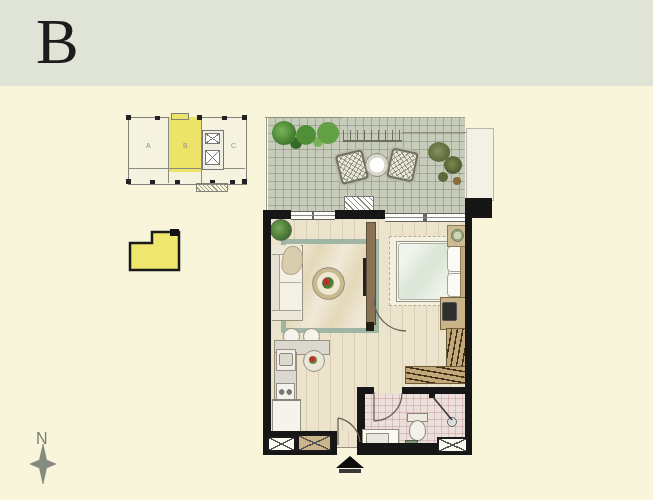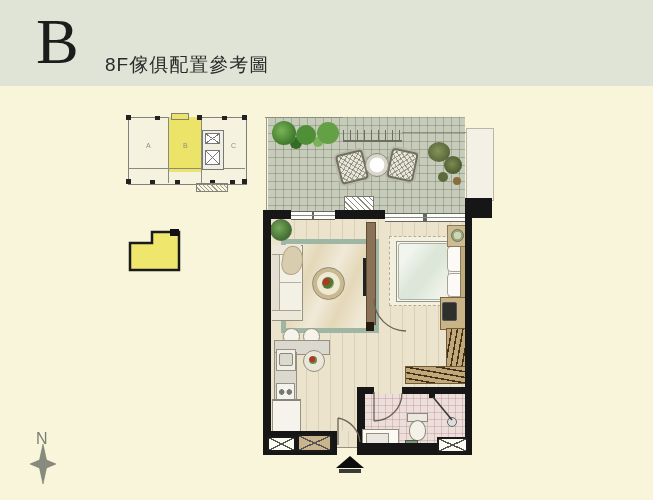--- a/index.html
+++ b/index.html
@@ -60,21 +60,20 @@
   .furn{border:1px solid #95907f;background:#f4f1e6;}
   svg{display:block;}
 </style>
 </head>
 <body>
 
 <div class="page">
 
   <div class="band"></div>
   <div class="unit-letter">B</div>
-  <div class="subtitle">8F傢俱配置參考圖</div>
 
   <div class="abs" style="left:0;top:0;width:0;height:0;">
     <div class="abs kp-outline" style="left:128px;top:117px;width:117px;height:66px;"></div>
     <div class="abs kp-yellow" style="left:168px;top:117px;width:33px;height:55px;"></div>
     <div class="abs kp-yellow" style="left:171px;top:113px;width:16px;height:5px;border:1px solid #81817a;"></div>
     <div class="abs kp-line" style="left:168px;top:117px;width:1px;height:66px;"></div>
     <div class="abs kp-line" style="left:201px;top:117px;width:1px;height:66px;"></div>
     <div class="abs kp-line" style="left:128px;top:168px;width:117px;height:1px;"></div>
     <div class="abs kp-core" style="left:202px;top:130px;width:20px;height:38px;"></div>
     <div class="abs kp-x" style="left:205px;top:133px;width:13px;height:9px;"></div>

